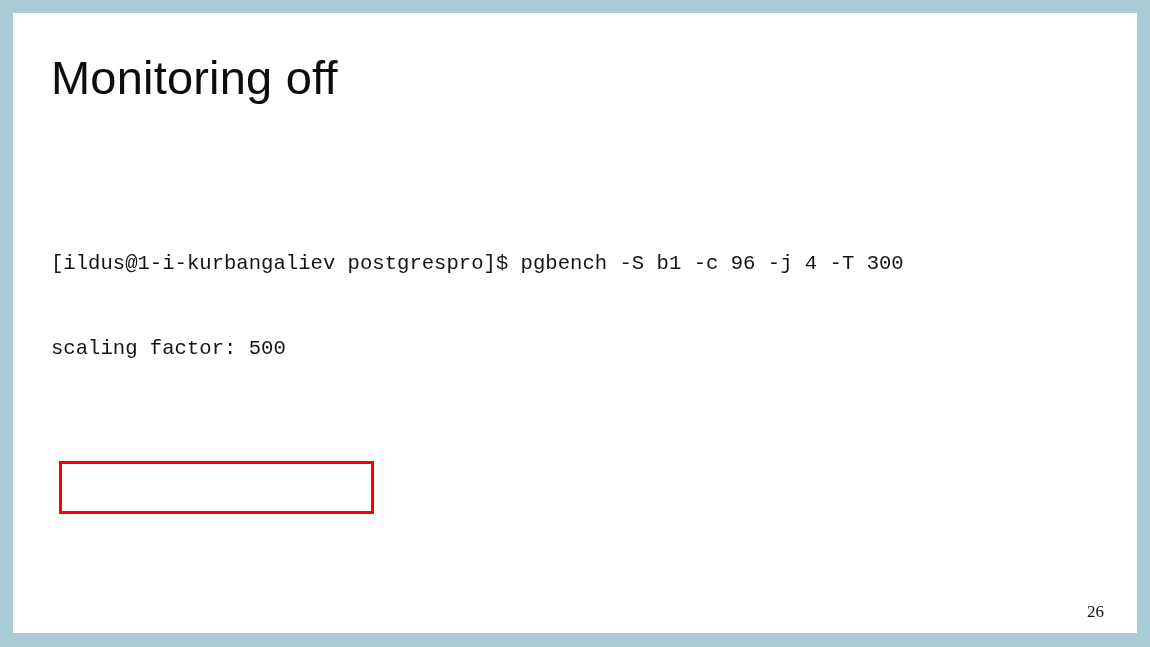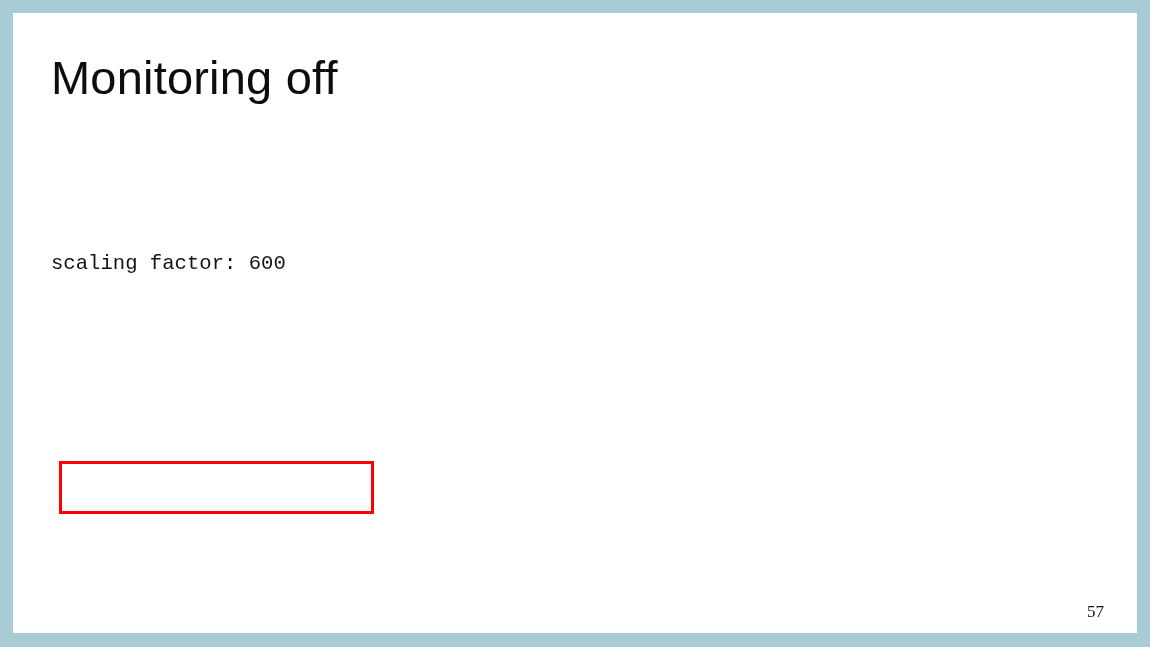--- a/index.html
+++ b/index.html
@@ -73,28 +73,29 @@
 </style>
 </head>
 <body>
 
 <div id="slide">
   <div id="slide-inner">
 
     <div id="slide-title">Monitoring off</div>
 
     <div id="terminal-output">
-      <div class="term-line">scaling factor: 600</div>
+      <div class="term-line">[ildus@1-i-kurbangaliev postgrespro]$ pgbench -S b1 -c 96 -j 4 -T 300</div>
+      <div class="term-line">scaling factor: 500</div>
       
       
       
       
       
       
       
     </div>
 
     <div id="highlight-box"></div>
 
-    <div id="page-number">57</div>
+    <div id="page-number">26</div>
 
   </div>
 </div>
 
 </body></html>

